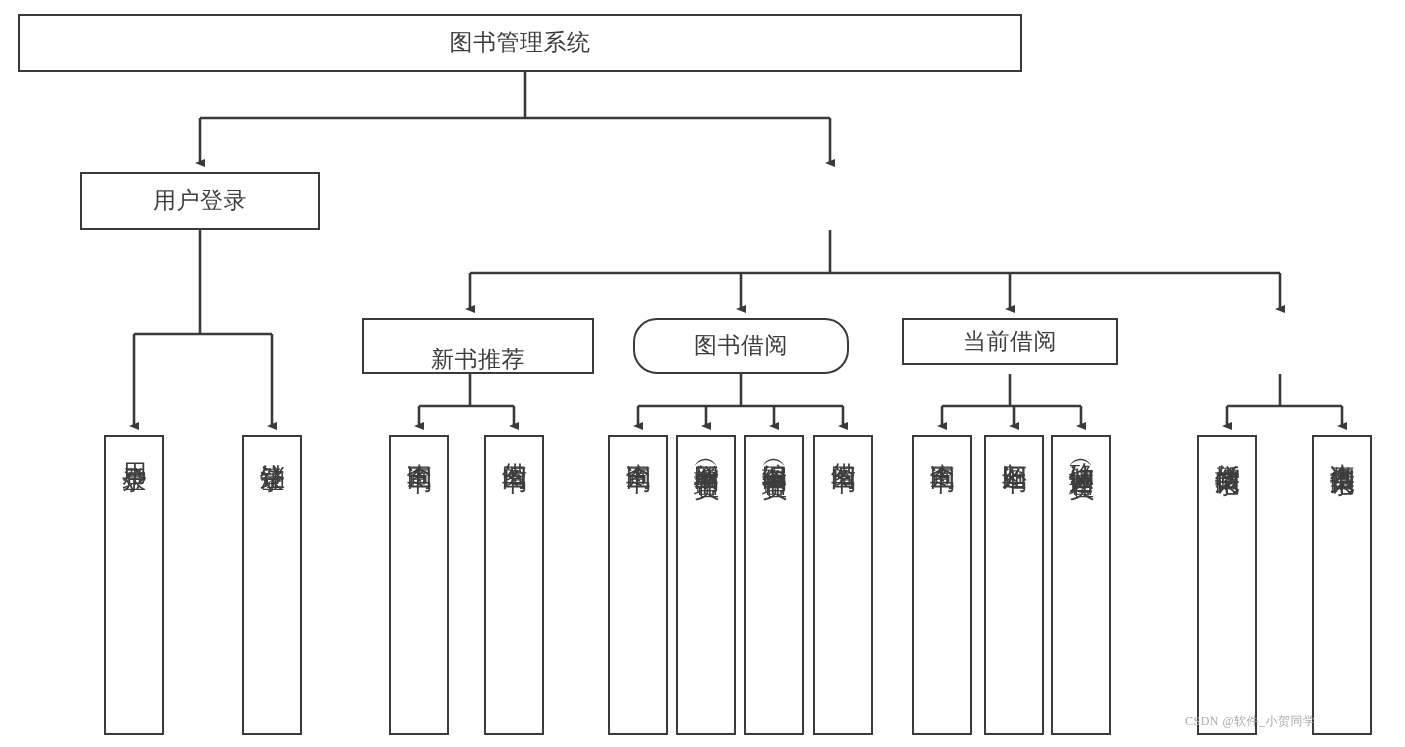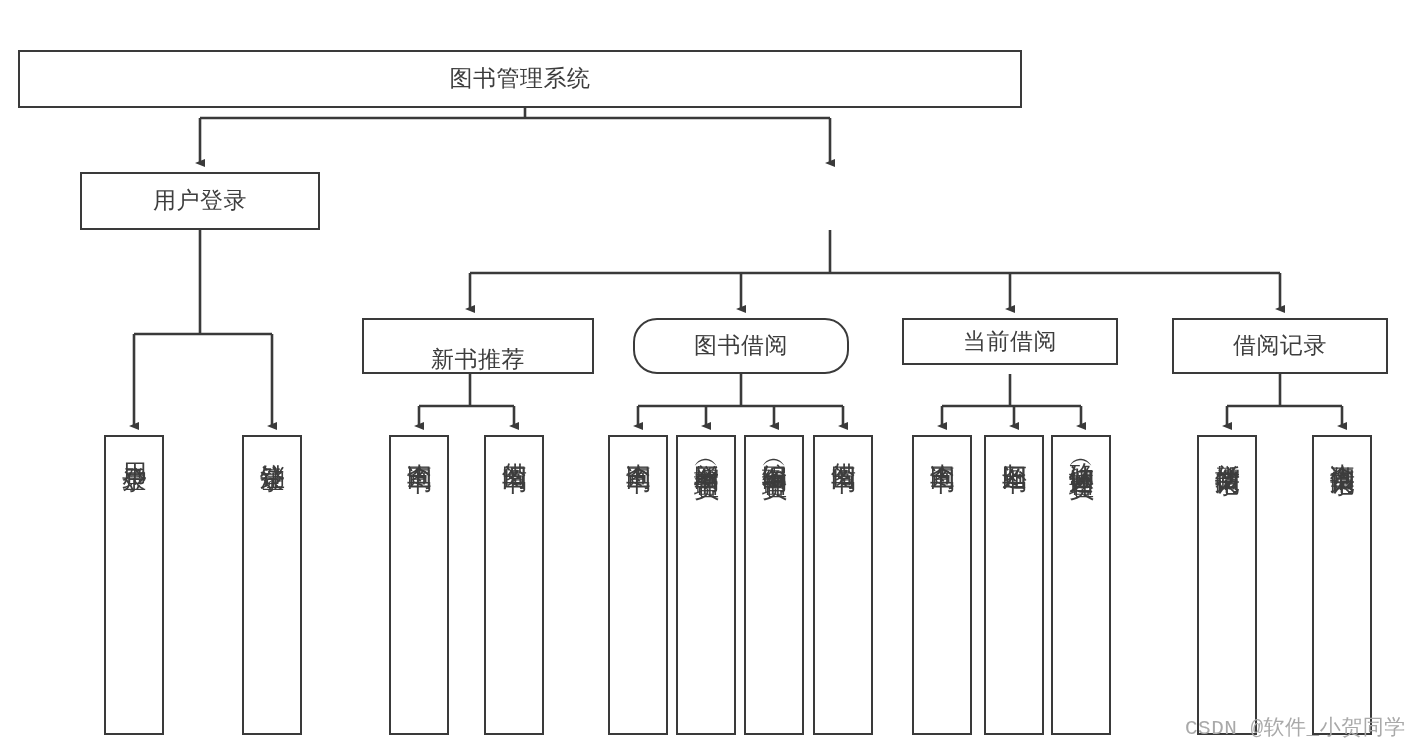--- a/index.html
+++ b/index.html
@@ -56,24 +56,24 @@
     text-orientation: upright;
     font-size: 25px;
     line-height: 1.04;
     letter-spacing: 2px;
     text-align: left;
   }
   .watermark {
     position: absolute;
     left: 1185px;
     top: 713px;
-    font-size: 21px;
+    font-size: 12px;
     color: #a9a9a9;
     white-space: nowrap;
-    font-family: Liberation Mono, monospace;
+    font-family: Liberation Serif, serif;
     letter-spacing: 0.5px;
   }
 </style>
 </head>
 <body>
 
 <div id="diagram-root" style="background: rgb(255, 255, 255);">
 
   <svg class="edges" viewBox="0 0 1405 747">
     <defs>
@@ -120,39 +120,36 @@
       <path d="M1014,406 L1014,426" marker-end="url(#arrow)"></path>
       <path d="M1081,406 L1081,426" marker-end="url(#arrow)"></path>
 
       <path d="M1280,374 L1280,406"></path>
       <path d="M1227,406 L1342,406"></path>
       <path d="M1227,406 L1227,426" marker-end="url(#arrow)"></path>
       <path d="M1342,406 L1342,426" marker-end="url(#arrow)"></path>
     </g>
   </svg>
 
-  <div class="node horizontal" style="left: 18px; top: 14px; width: 1004px; height: 58px; border-color: rgb(58, 58, 58); background: rgb(255, 255, 255); margin-top: 36px;">
+  <div class="node horizontal" style="left: 18px; top: 14px; width: 1004px; height: 58px; border-color: rgb(58, 58, 58); background: rgb(255, 255, 255);">
     <span class="node-label" style="color: rgb(61, 61, 61);">图书管理系统</span>
   </div>
 
   <div class="node horizontal" style="left: 80px; top: 172px; width: 240px; height: 58px; border-color: rgb(58, 58, 58); background: rgb(255, 255, 255);">
     <span class="node-label" style="color: rgb(61, 61, 61);">用户登录</span>
   </div>
 
   <div class="node horizontal" style="left: 362px; top: 318px; width: 232px; height: 56px; border-color: rgb(58, 58, 58); background: rgb(255, 255, 255); align-items: flex-end;">
     <span class="node-label" style="color: rgb(61, 61, 61);">新书推荐</span>
   </div>
   <div class="node horizontal" style="left: 633px; top: 318px; width: 216px; height: 56px; border-color: rgb(58, 58, 58); background: rgb(255, 255, 255); border-radius: 24px;">
     <span class="node-label" style="color: rgb(61, 61, 61);">图书借阅</span>
   </div>
   <div class="node horizontal" style="left: 902px; top: 318px; width: 216px; height: 47px; border-color: rgb(58, 58, 58); background: rgb(255, 255, 255);">
     <span class="node-label" style="color: rgb(61, 61, 61);">当前借阅</span>
-  </div>
-  <div class="node horizontal" style="left: 1172px; top: 318px; width: 216px; height: 56px; border-color: rgb(58, 58, 58); background: rgb(255, 255, 255);">
-    <span class="node-label" style="color: rgb(61, 61, 61);">借阅记录</span>
   </div>
 
   <div class="node vertical" style="left: 104px; top: 435px; width: 60px; height: 300px; border-color: rgb(58, 58, 58); background: rgb(255, 255, 255);">
     <span class="node-label" style="color: rgb(61, 61, 61);">用户登录</span>
   </div>
   <div class="node vertical" style="left: 242px; top: 435px; width: 60px; height: 300px; border-color: rgb(58, 58, 58); background: rgb(255, 255, 255);">
     <span class="node-label" style="color: rgb(61, 61, 61);">注销登录</span>
   </div>
   <div class="node vertical" style="left: 389px; top: 435px; width: 60px; height: 300px; border-color: rgb(58, 58, 58); background: rgb(255, 255, 255);">
     <span class="node-label" style="color: rgb(61, 61, 61);">查询图书</span>

